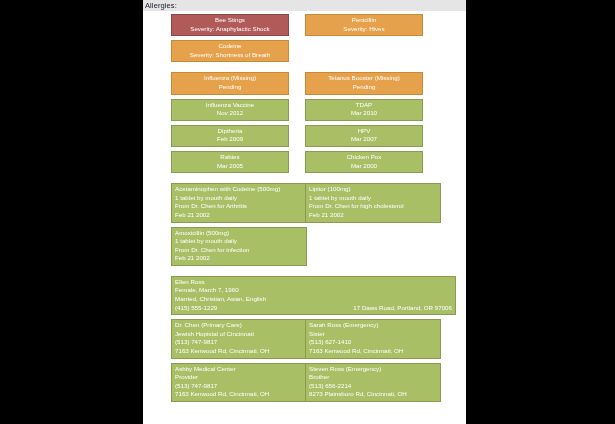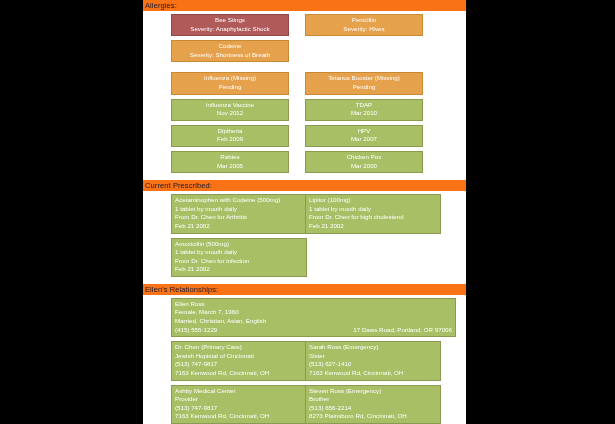--- a/index.html
+++ b/index.html
@@ -16,21 +16,21 @@
   #page {
     position: absolute;
     left: 143px;
     top: 0;
     width: 323px;
     height: 424px;
     background: #ffffff;
     overflow: hidden;
   }
   .section-header {
-    background: #f97316;
+    background: #e5e5e5;
     color: #1a1a2e;
     font-size: 7.5px;
     line-height: 11px;
     height: 11px;
     padding: 0 0 0 2px;
     font-weight: normal;
     letter-spacing: 0.1px;
     white-space: nowrap;
     overflow: hidden;
   }
@@ -179,21 +179,20 @@
       </div>
       <div class="col-right">
         <div class="card">
           <div class="card-line">Chicken Pox</div>
           <div class="card-line">Mar 2000</div>
         </div>
       </div>
     </div>
   </div>
 
-  <div class="section-header">Current Prescribed:</div>
   <div class="section-body">
     <div class="row">
       <div class="col-left">
         <div class="card left rx-card">
           <div class="card-line">Acetaminophen with Codeine (500mg)</div>
           <div class="card-line">1 tablet by mouth daily</div>
           <div class="card-line">From Dr. Chen for Arthritis</div>
           <div class="card-line">Feb 21 2002</div>
         </div>
       </div>
@@ -212,21 +211,20 @@
           <div class="card-line">Amoxicillin (500mg)</div>
           <div class="card-line">1 tablet by mouth daily</div>
           <div class="card-line">From Dr. Chen for infection</div>
           <div class="card-line">Feb 21 2002</div>
         </div>
       </div>
       <div class="col-right"></div>
     </div>
   </div>
 
-  <div class="section-header">Ellen's Relationships:</div>
   <div class="section-body">
     <div class="row">
       <div class="col-left" style="width:270px">
         <div class="card left full">
           <div class="card-line">Ellen Ross</div>
           <div class="card-line">Female, March 7, 1960</div>
           <div class="card-line">Married, Christian, Asian, English</div>
           <div class="card-line split">
             <span>(415) 555-1229</span>
             <span>17 Daws Road, Portland, OR 97006</span>

